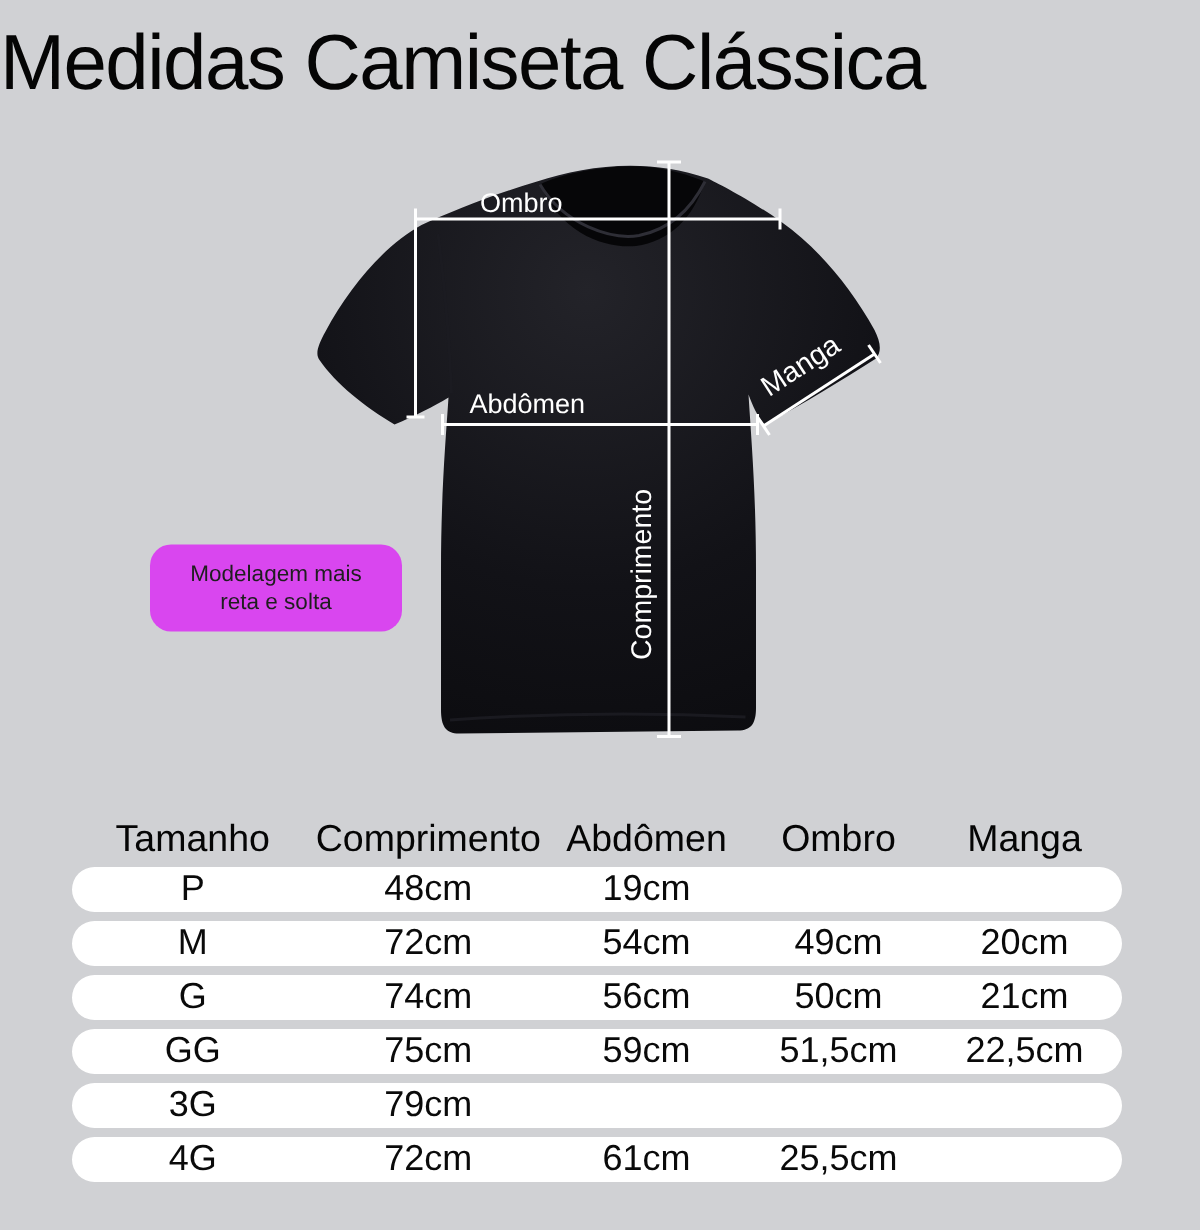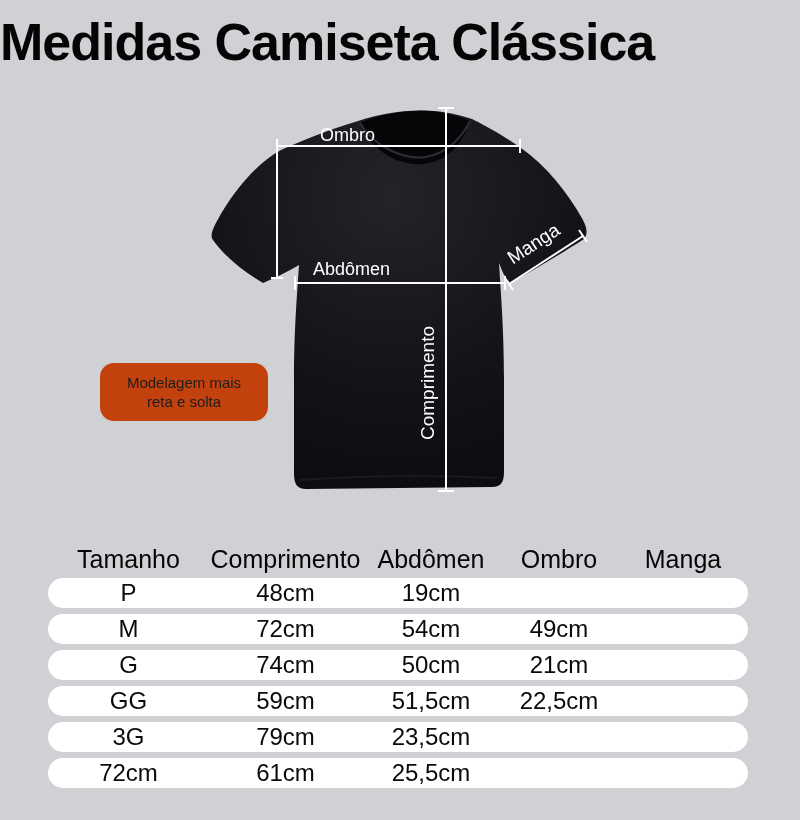--- a/index.html
+++ b/index.html
@@ -4,27 +4,27 @@
 <style>
   html,body{margin:0;padding:0;}
   body{
     width:800px;height:820px;position:relative;overflow:hidden;
     background:#d0d1d4;
     font-family:"Liberation Sans", sans-serif;
     -webkit-font-smoothing:antialiased;
   }
   .page-title{
     position:absolute;top:16px;left:0;width:652px;
-    text-align:right;font-size:52px;line-height:1;font-weight:700;
+    text-align:left;font-size:52px;line-height:1;font-weight:400;
     letter-spacing:-1px;color:#050505;white-space:nowrap;
   }
   .shirt-svg{position:absolute;left:100px;top:95px;width:520px;height:430px;}
   .note-box{
     position:absolute;left:100px;top:363px;width:168px;height:58px;
-    background:#c2410c;border-radius:14px;
+    background:#d946ef;border-radius:14px;
     display:flex;flex-direction:column;justify-content:center;align-items:center;
     font-size:15px;line-height:19px;color:#1e1e1e;text-align:center;
   }
   .size-table{position:absolute;left:48px;top:545px;width:700px;}
   .tbl-grid{
     display:grid;grid-template-columns:161px 153px 138px 118px 130px;
     align-items:center;
   }
   .tbl-head{
     position:absolute;top:0;left:0;width:700px;height:28px;
@@ -131,37 +131,40 @@
     <div class="tbl-row tbl-grid">
       <div class="cell">P</div>
       <div class="cell">48cm</div>
       <div class="cell">19cm</div>
     </div>
     <div class="tbl-row tbl-grid">
       <div class="cell">M</div>
       <div class="cell">72cm</div>
       <div class="cell">54cm</div>
       <div class="cell">49cm</div>
+      <div class="cell">20cm</div>
     </div>
     <div class="tbl-row tbl-grid">
       <div class="cell">G</div>
       <div class="cell">74cm</div>
+      <div class="cell">56cm</div>
       <div class="cell">50cm</div>
       <div class="cell">21cm</div>
     </div>
     <div class="tbl-row tbl-grid">
       <div class="cell">GG</div>
+      <div class="cell">75cm</div>
       <div class="cell">59cm</div>
       <div class="cell">51,5cm</div>
       <div class="cell">22,5cm</div>
     </div>
     <div class="tbl-row tbl-grid">
       <div class="cell">3G</div>
       <div class="cell">79cm</div>
-      <div class="cell">23,5cm</div>
     </div>
     <div class="tbl-row tbl-grid">
+      <div class="cell">4G</div>
       <div class="cell">72cm</div>
       <div class="cell">61cm</div>
       <div class="cell">25,5cm</div>
     </div>
   </div>
 </div>
 
 </body></html>

